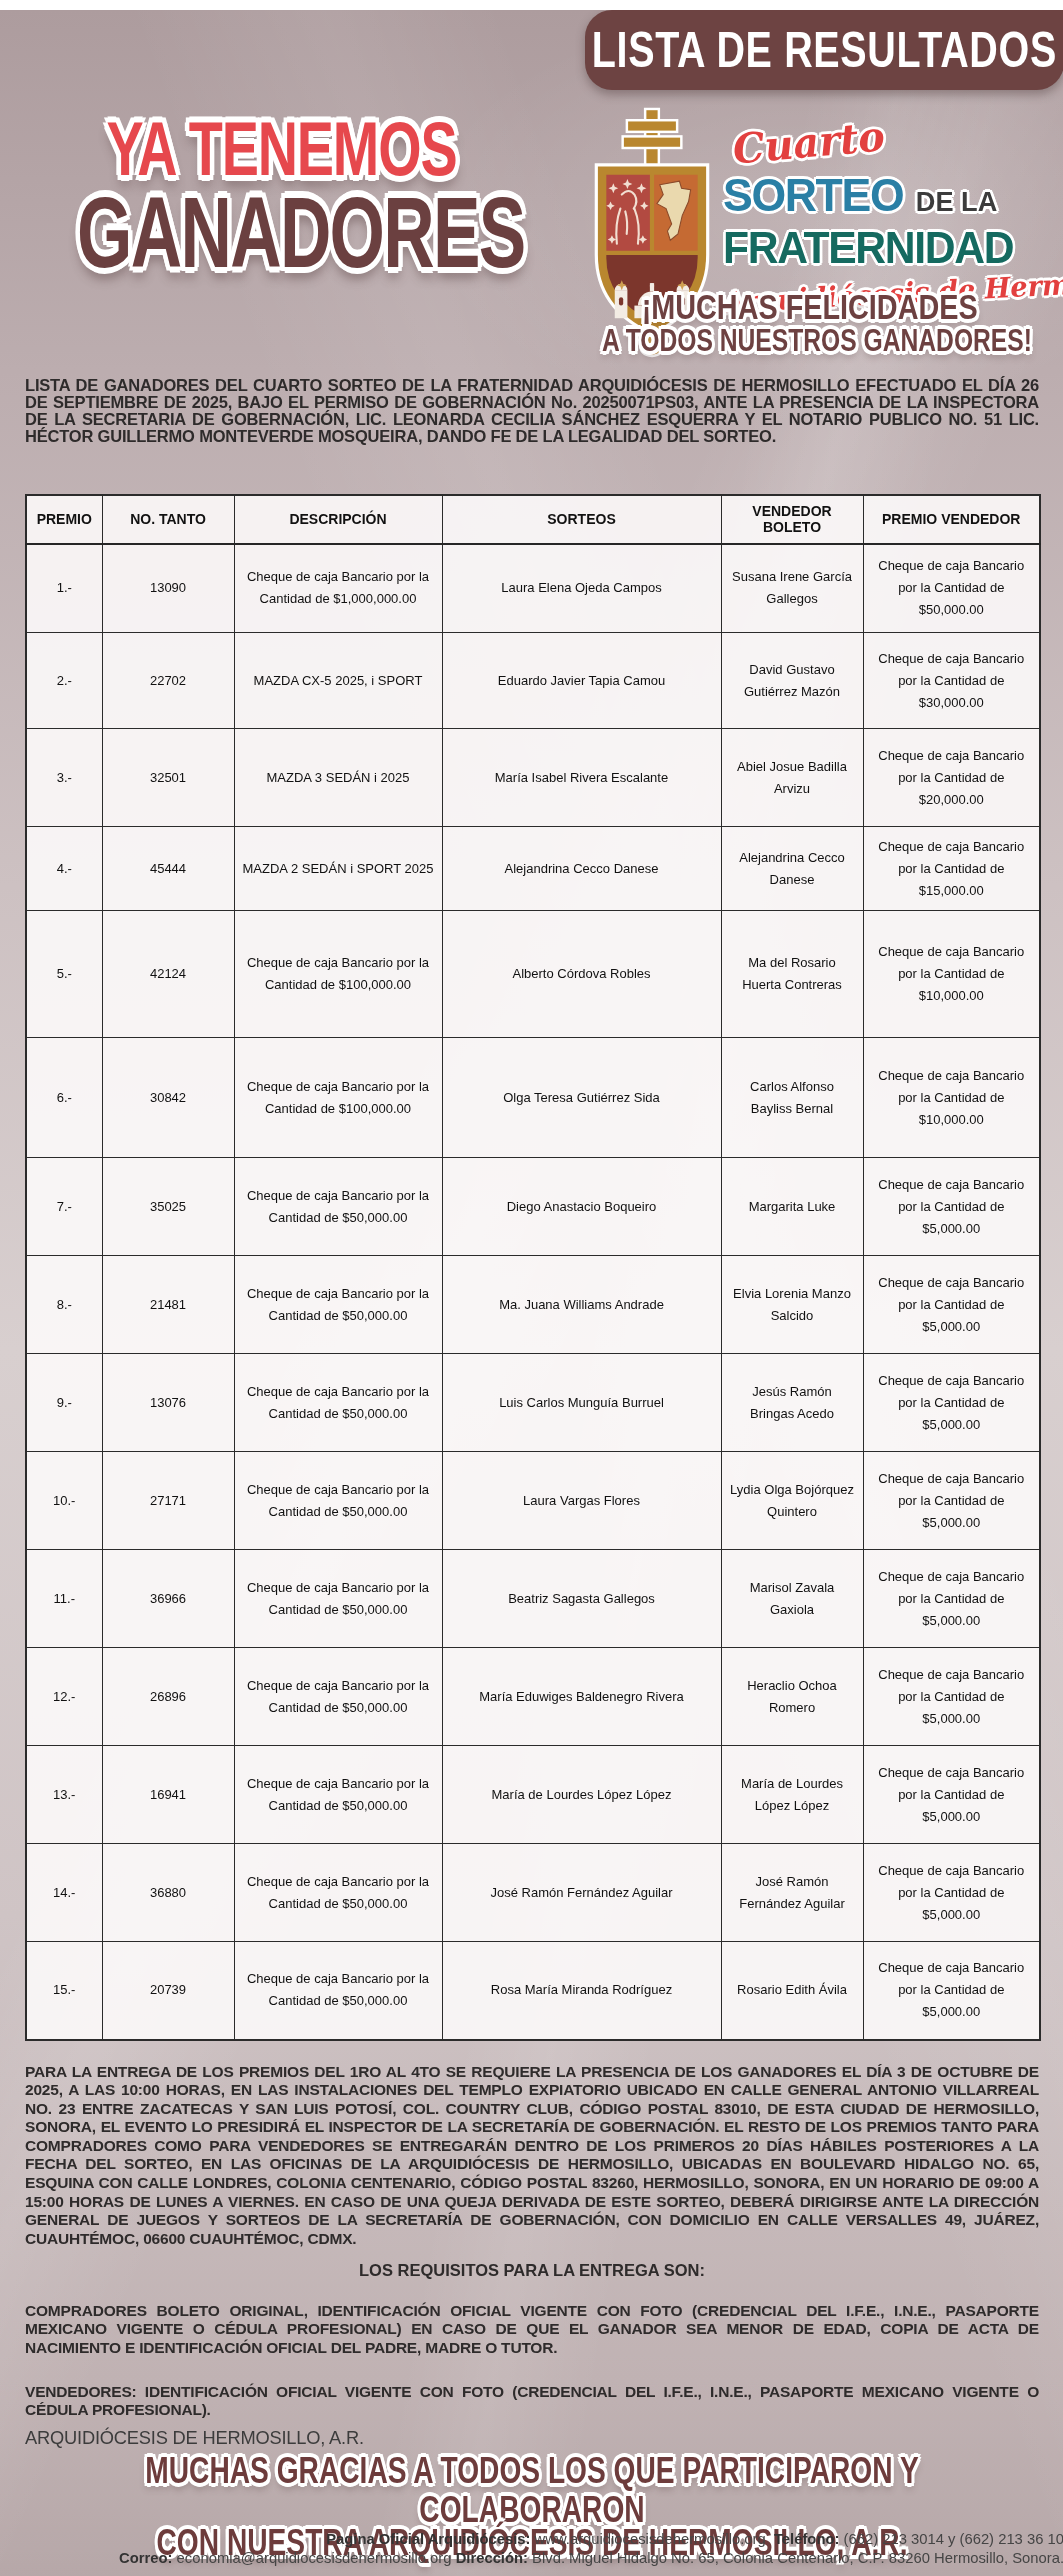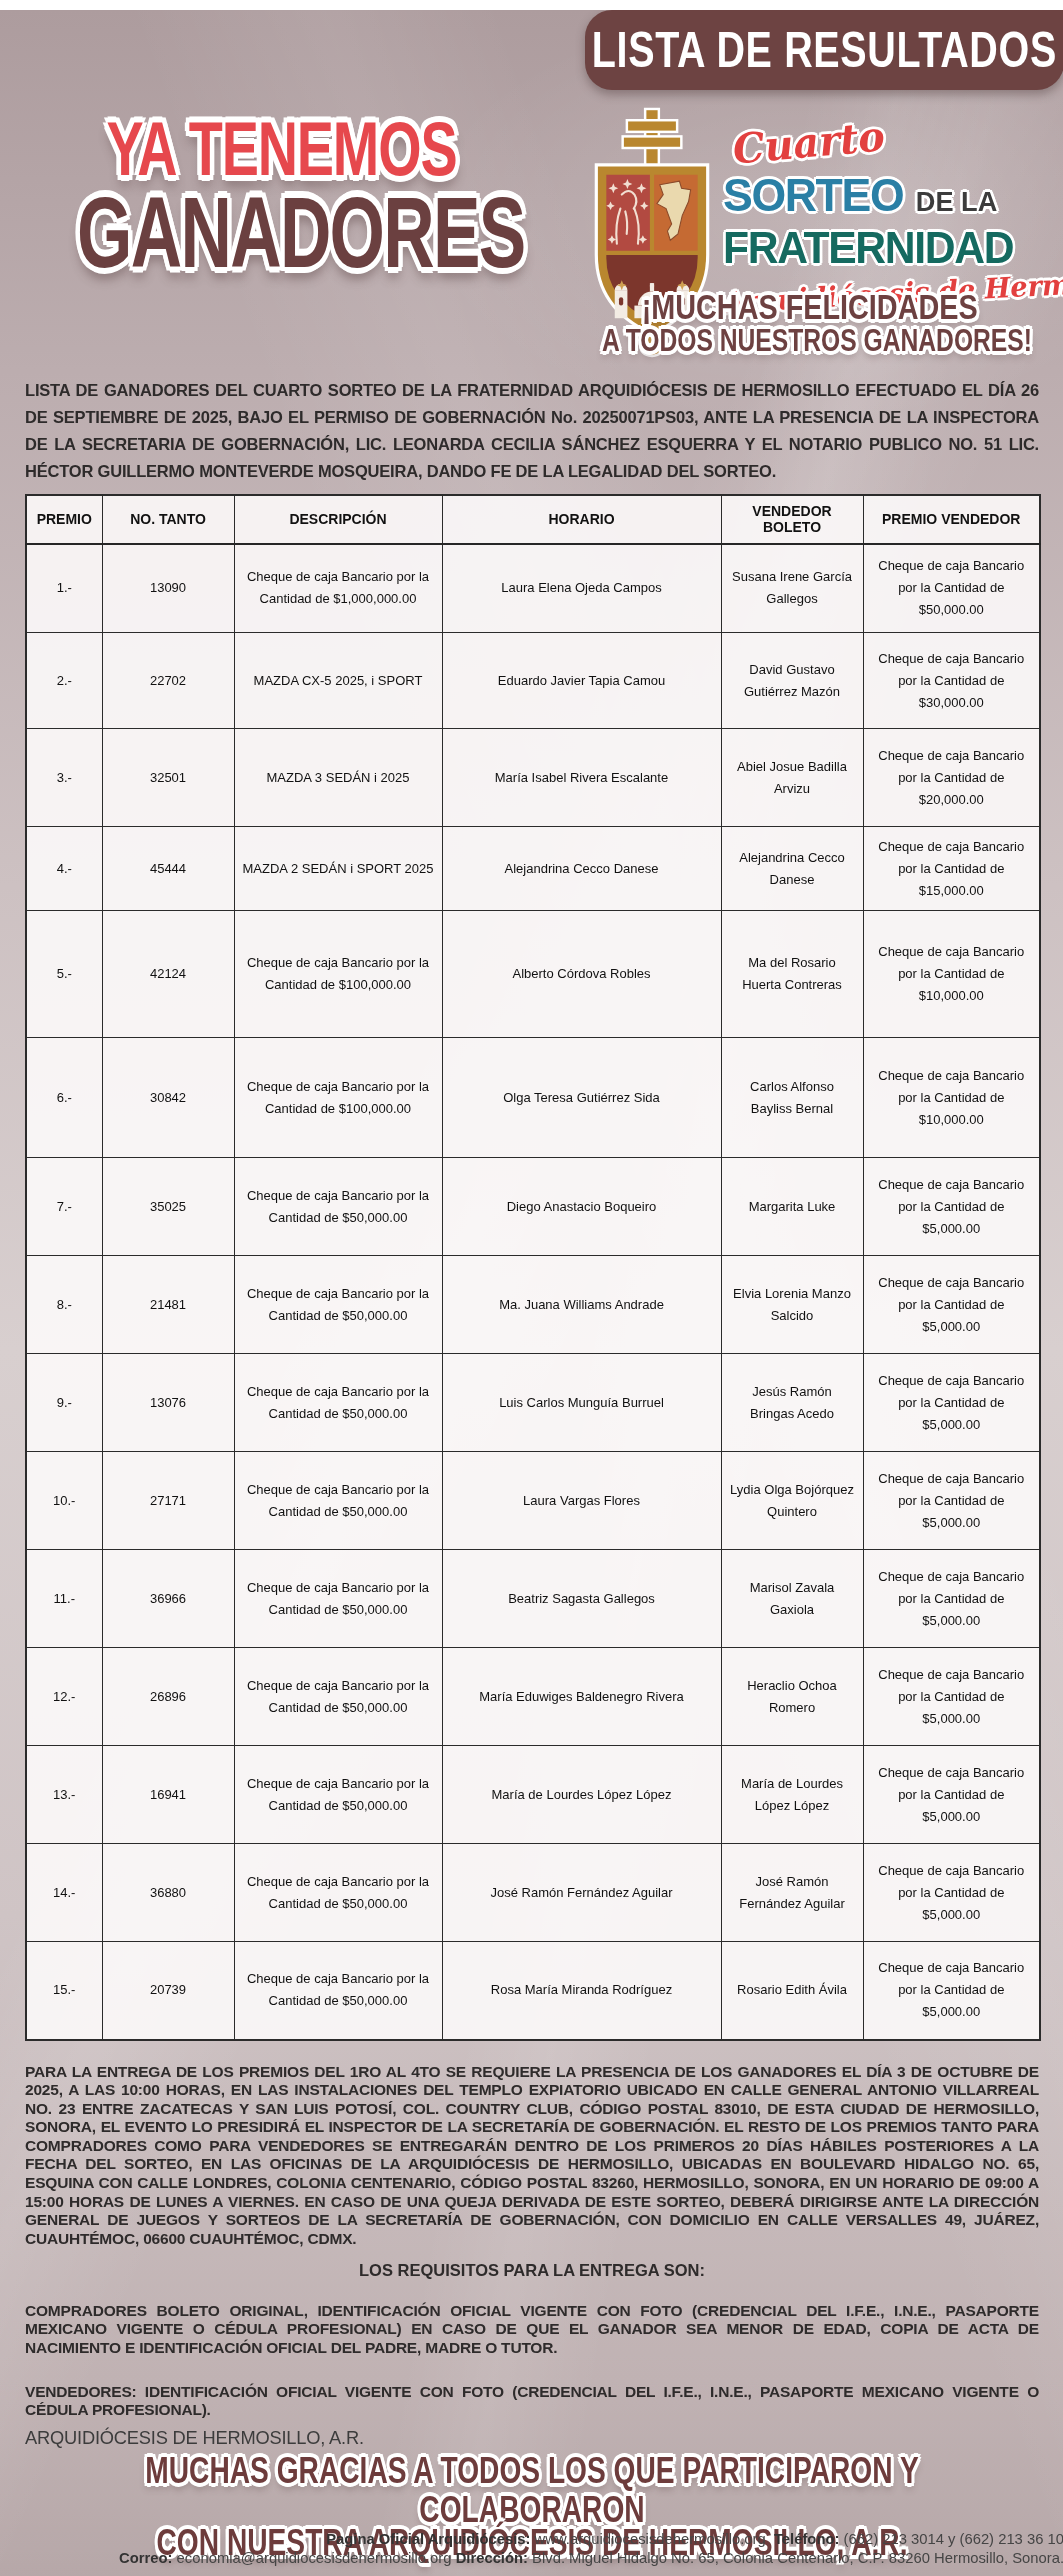--- a/index.html
+++ b/index.html
@@ -36,21 +36,21 @@
   .logo-text .frat{font-size:44px;font-weight:700;color:var(--logo-dark-teal,#156a60);letter-spacing:-1.4px;margin-top:1.4px;white-space:nowrap;}
   .logo-text .script2{font-family:"DejaVu Serif",serif;font-style:italic;font-weight:700;font-size:28px;
     color:var(--logo-script-red,#e2403f);transform:rotate(-3deg);display:inline-block;margin-top:1.4px;white-space:nowrap;}
 
   .congrats{position:absolute;right:22px;top:281px;width:464px;text-align:center;color:var(--congrats-maroon,#6d4141);line-height:1.05;}
   .congrats .c1{display:inline-block;font-size:32px;font-weight:700;transform:scale(.9,1.12);}
   .congrats .c2{display:inline-block;font-size:27.4px;font-weight:700;transform:scale(.9,1.12);margin-top:2.8px;white-space:nowrap;}
 
   .para{position:absolute;left:25px;right:25px;text-align:justify;color:var(--text-dark,#2e2b2b);
     font-weight:700;letter-spacing:-0.2px;}
-  .intro{top:350px;font-size:16.5px;line-height:27px;}
+  .intro{top:350px;font-size:16.5px;line-height:17px;}
   .delivery{top:2037px;font-size:15.5px;line-height:18.6px;}
   .buyers{top:2276px;font-size:15.5px;line-height:18.6px;}
   .sellers{top:2357px;font-size:15.5px;line-height:18.6px;}
   .req-title{position:absolute;left:25px;right:25px;top:2251px;text-align:center;font-size:16.5px;font-weight:700;color:var(--text-dark,#2e2b2b);}
   .org-line{position:absolute;left:25px;right:25px;top:2417px;text-align:left;font-size:18.3px;font-weight:400;color:#3c3c3c;letter-spacing:-0.2px;}
 
   table.results{position:absolute;left:25px;top:484px;width:1013px;border-collapse:collapse;
     table-layout:fixed;background:rgba(253,251,251,.88);border:2.1px solid #2b2b2b;}
   table.results th,table.results td{border:1.4px solid #2b2b2b;text-align:center;vertical-align:middle;padding:4.2px 7px;color:#111;}
   table.results th{font-size:14px;font-weight:700;height:41px;padding:2.8px 4.2px;}
@@ -167,21 +167,21 @@
         <col style="width:208px">
       <col style="width:279px">
         <col style="width:142px">
         <col style="width:177px">
     </colgroup>
     <thead>
       <tr>
         <th>PREMIO</th>
         <th>NO. TANTO</th>
         <th>DESCRIPCIÓN</th>
-        <th>HORARIO</th>
+        <th>SORTEOS</th>
         <th>VENDEDOR BOLETO</th>
         <th>PREMIO VENDEDOR</th>
       </tr>
     </thead>
     <tbody>
         <tr>
           <td>1.-</td>
           <td>13090</td>
           <td>Cheque de caja Bancario por la Cantidad de $1,000,000.00</td>
           <td>Laura Elena Ojeda Campos</td>

